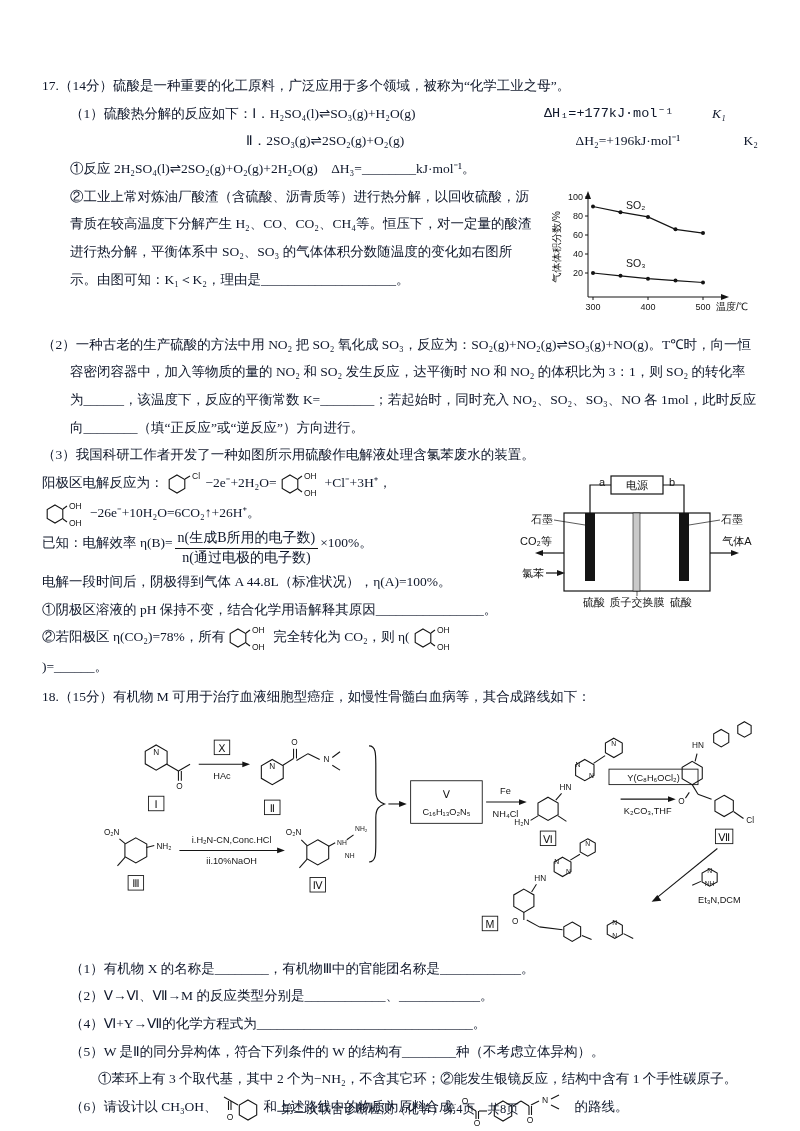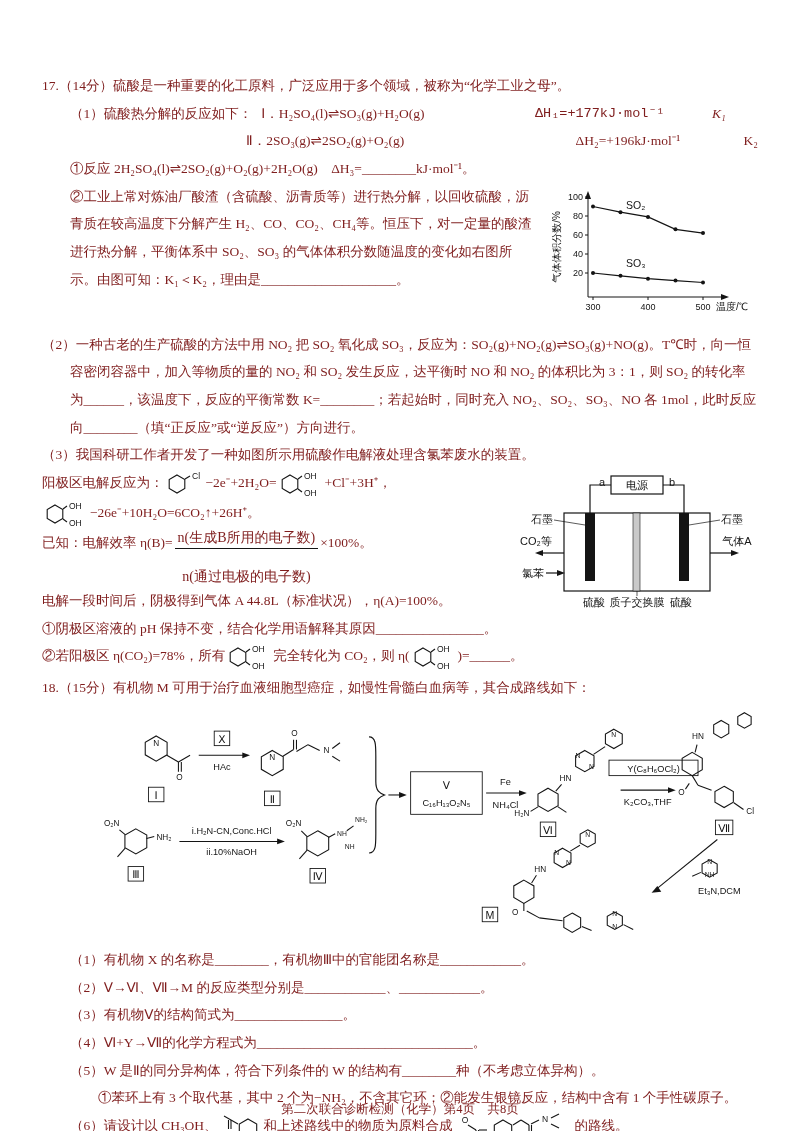--- a/index.html
+++ b/index.html
@@ -1,32 +1,32 @@
 <!DOCTYPE html>
 <html><head>
 <meta charset="utf-8">
 <style>
   html,body{margin:0;padding:0;background:#e8e8e8;}
   .page{position:relative;width:800px;height:1131px;background:#fff;margin:0 auto;
         box-sizing:border-box;padding:72px 42px 0 42px;
-        font-family:"Liberation Serif",serif;color:#7f1d1d;font-size:13.5px;line-height:2.05;}
+        font-family:"Liberation Serif",serif;color:#0f172a;font-size:13.5px;line-height:2.05;}
   p{margin:0;}
   .hang{padding-left:28px;text-indent:-28px;}
   .sub{margin-left:28px;}
   .flexline{display:flex;flex-wrap:wrap;}
-  .rxnline{display:flex;gap:9px;}
+  .rxnline{display:flex;}
   .rxnline .dh{margin-left:auto;width:168px;font-family:Liberation Mono, monospace;}
   .rxnline .kk{width:46px;font-style:italic;font-family:Liberation Serif, serif;}
   .rxnline2{display:flex;padding-left:176px;}
   .chart-box{float:right;width:210px;height:138px;margin:6px 0 4px 10px;}
   .device-box{float:right;width:242px;height:158px;margin:4px 0 4px 8px;}
   .clear{clear:both;}
   .frac{display:inline-flex;flex-direction:column;text-align:center;font-size:14px;line-height:1.35;vertical-align:middle;margin:0 2px;}
   .frac .num{border-bottom:1px solid #141414;padding:0 3px;}
-  .frac .den{padding:0 3px;margin-top:19px;}
+  .frac .den{padding:0 3px;}
   .mol{vertical-align:middle;margin:0 2px;}
   svg text{font-family:"Liberation Sans",sans-serif;fill:#141414;}
   .hex{fill:none;stroke:#141414;stroke-width:1.1;}
   .bond{stroke:#141414;stroke-width:1.1;}
   .ah{fill:#141414;}
   .at{font-size:8.5px;}
   .att{font-size:7px;}
   .lbl{font-size:11px;}
   .lblbox{fill:none;stroke:#141414;stroke-width:0.9;}
   .rg{font-size:9.5px;}
@@ -381,21 +381,20 @@
           <line class="bond" x1="601" y1="224" x2="611" y2="229"></line>
           <rect class="lblbox" x="455" y="206" width="16" height="15"></rect>
           <text class="lbl" x="463" y="218" text-anchor="middle">M</text>
         </g>
       </svg>
     </div>
 
     <div class="sub">
       <p class="hang">（1）有机物 X 的名称是________，有机物Ⅲ中的官能团名称是____________。</p>
       <p class="hang">（2）Ⅴ→Ⅵ、Ⅶ→M 的反应类型分别是____________、____________。</p>
-      <p class="hang">（3）有机物Ⅴ的结构简式为________________。</p>
       <p class="hang">（4）Ⅵ+Y→Ⅶ的化学方程式为________________________________。</p>
       <p class="hang">（5）W 是Ⅱ的同分异构体，符合下列条件的 W 的结构有________种（不考虑立体异构）。</p>
       <p class="sub">①苯环上有 3 个取代基，其中 2 个为−NH₂，不含其它环；②能发生银镜反应，结构中含有 1 个手性碳原子。</p>
       <p class="flexline">
         <span>（6）请设计以 CH₃OH、</span>
         <svg class="mol" width="42" height="32" viewBox="0 0 42 32">
           <polygon class="hex" points="28.0,7.0 36.7,12.0 36.7,22.0 28.0,27.0 19.3,22.0 19.3,12.0"></polygon>
           <line class="bond" x1="18" y1="12" x2="11" y2="8"></line>
           <line class="bond" x1="11" y1="8" x2="11" y2="17"></line>
           <line class="bond" x1="8.5" y1="8" x2="8.5" y2="17"></line>

